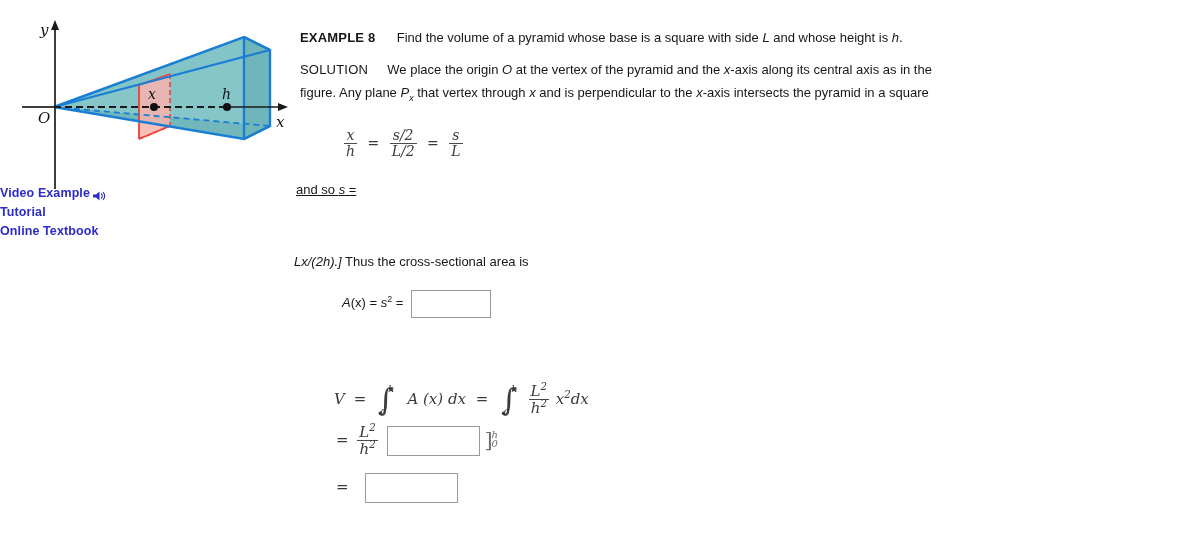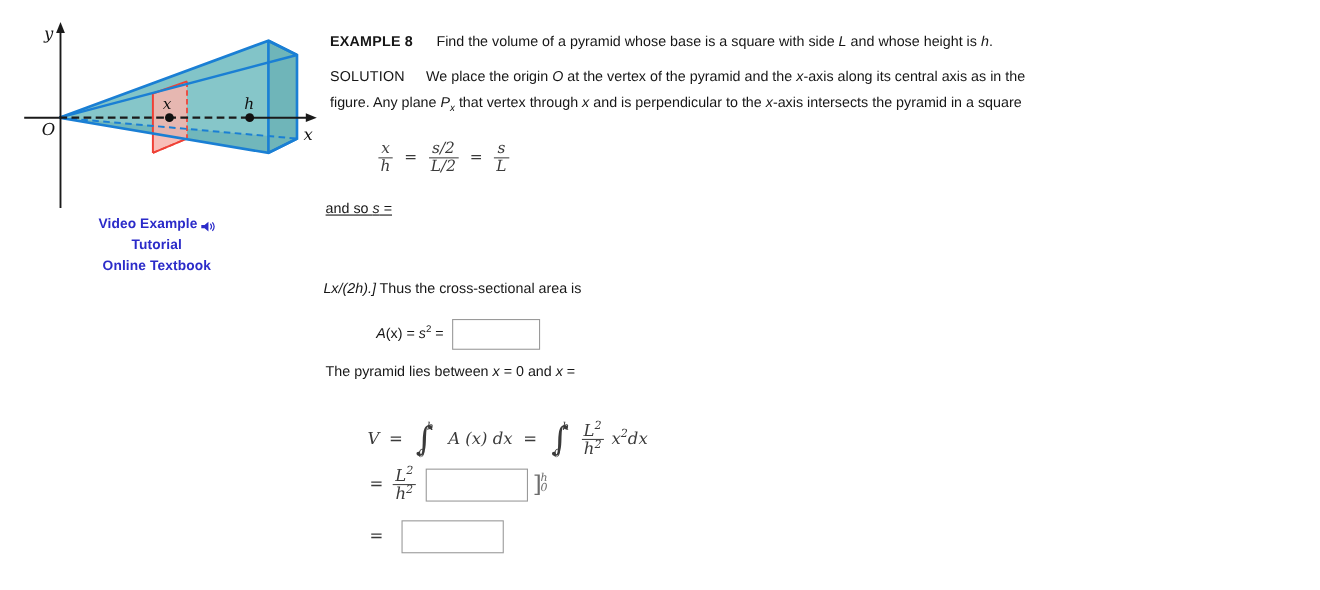--- a/index.html
+++ b/index.html
@@ -28,23 +28,23 @@
   #pyramid-figure {
     position: absolute;
     left: 8px;
     top: 6px;
     width: 285px;
     height: 185px;
   }
   #media-links {
     position: absolute;
     left: 0;
-    top: 194px;
+    top: 184px;
     width: 285px;
-    text-align: center;
+    text-align: left;
     line-height: 19px;
   }
   .media-link {
     display: block;
     color: #2b2bc9;
     font-weight: bold;
     font-size: 12.5px;
     text-decoration: none;
     letter-spacing: 0.1px;
     white-space: nowrap;
@@ -270,23 +270,20 @@
 
   <div class="para" style="left:0px; top:250px;">
     <span class="ital">Lx/(2h).]</span><span> Thus the cross-sectional area is</span>
   </div>
 
   <div class="para" style="left:48px; top:290px;">
     <span class="ital">A</span><span>(x)</span><span> = </span><span class="ital">s</span><sup class="tiny">2</sup><span> =</span>
     <input class="answer-box" type="text" style="width: 80px; height: 28px; margin-left: 4px;" value="">
   </div>
 
-  <div class="para" style="left:2px; top:326px;">
-    <span>The pyramid lies between </span><span class="ital">x</span><span> = 0 and </span><span class="ital">x</span><span> =</span>
-  </div>
 
 
   <div class="para math" style="left:40px; top:383px; font-size:15px;">
     <span>V</span>
     <span class="up" style="margin:0 4px;">=</span>
     <span class="intg">∫<span class="lim-up">h</span><span class="lim-lo">0</span></span>
     <span style="margin-left:8px;text-align:center;">A (x) dx</span>
     <span class="up" style="margin:0 5px;">=</span>
     <span class="intg">∫<span class="lim-up">h</span><span class="lim-lo">0</span></span>
     <span class="frac" style="margin-left:6px;">

